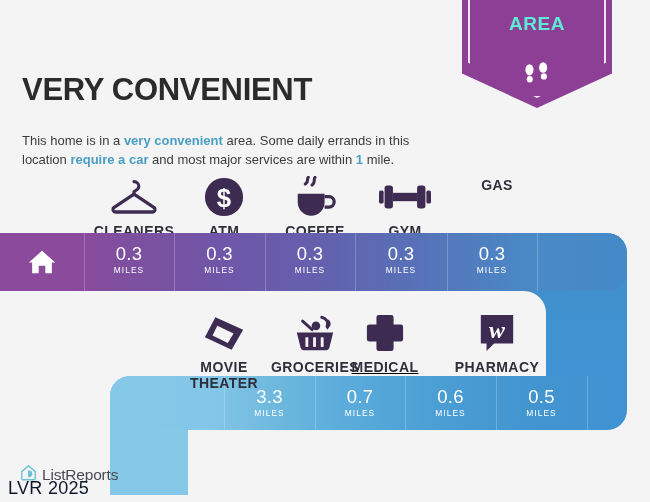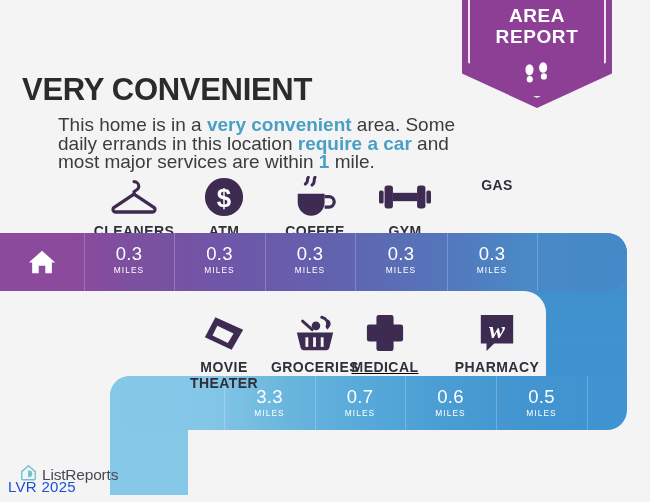--- a/index.html
+++ b/index.html
@@ -33,34 +33,34 @@
     text-align:center;
     z-index:5;
   }
   .badge-inner{
     position:absolute;left:6px;top:-6px;width:138px;height:104px;
     clip-path:polygon(0 0,100% 0,100% 66%,50% 100%,0 66%);
     border:2px solid rgba(255,255,255,.85);
     box-sizing:border-box;
   }
   .badge-text{
-    position:relative;z-index:2;color:#ffffff;font-weight:700;
+    position:relative;z-index:2;color:#5eead4;font-weight:700;
     font-size:19px;line-height:21px;letter-spacing:.6px;
-    padding-top:5px;
+    padding-top:13px;
   }
   .badge-feet{position:absolute;left:50%;top:62px;transform:translateX(-50%);z-index:2;}
 
   
   .headline{
     position:absolute;left:22px;top:72px;
     font-size:31px;font-weight:700;color:#2b2b2b;letter-spacing:-.3px;
   }
   .subtext{
-    position:absolute;left:22px;top:116px;width:432px;
-    font-size:19px;line-height:18.5px;color:#3c3c3c;margin-left:36px;
+    position:absolute;left:22px;top:132px;width:432px;
+    font-size:13px;line-height:18.5px;color:#3c3c3c;
   }
   .hl{color:#4a9fc4;font-weight:700;}
 
   
   .iconrow{position:absolute;left:0;width:650px;}
   .iconcell{position:absolute;text-align:center;width:90px;}
   .iconglyph{height:46px;display:flex;align-items:center;justify-content:center;}
   .iconlabel{
     font-size:14px;font-weight:700;color:#2f2f3a;letter-spacing:.45px;
     margin-top:3px;
@@ -120,39 +120,38 @@
   .home-seg{
     position:absolute;left:0;top:0;width:84px;height:58px;
     display:flex;align-items:center;justify-content:center;
   }
 
   
   .logo{position:absolute;left:20px;top:464px;display:flex;align-items:center;}
   .logo-name{font-size:15.5px;color:#4a4a52;margin-left:5px;letter-spacing:-.2px;}
   .watermark{
     position:absolute;left:8px;top:478px;
-    font-size:15px;color:#1d4ed8;letter-spacing:.3px;
+    font-size:18px;color:#0f172a;letter-spacing:.3px;
   }
   .disclaimer{
     position:absolute;left:288px;top:464px;width:348px;
     font-size:8.6px;line-height:11.5px;color:#5a5a5a;
   }
   .disclaimer b{color:#2b2b2b;}
 </style>
 </head>
 <body>
 
 <div id="page">
 
 
   <div class="badge">
     <div class="badge-inner"></div>
     <div class="badge-text">
       <div>AREA</div>
-      <div>REPORT</div>
     </div>
     <span class="badge-feet">
       <svg viewBox="0 0 34 26" width="32" height="25" aria-hidden="true">
         <ellipse cx="9" cy="8" rx="4.3" ry="6" fill="#fff"></ellipse>
         <ellipse cx="9.3" cy="18" rx="3.2" ry="3.4" fill="#fff"></ellipse>
         <ellipse cx="23.5" cy="5.5" rx="4.3" ry="5.6" fill="#fff"></ellipse>
         <ellipse cx="24.3" cy="15" rx="3.2" ry="3.4" fill="#fff"></ellipse>
       </svg>
     </span>
   </div>

